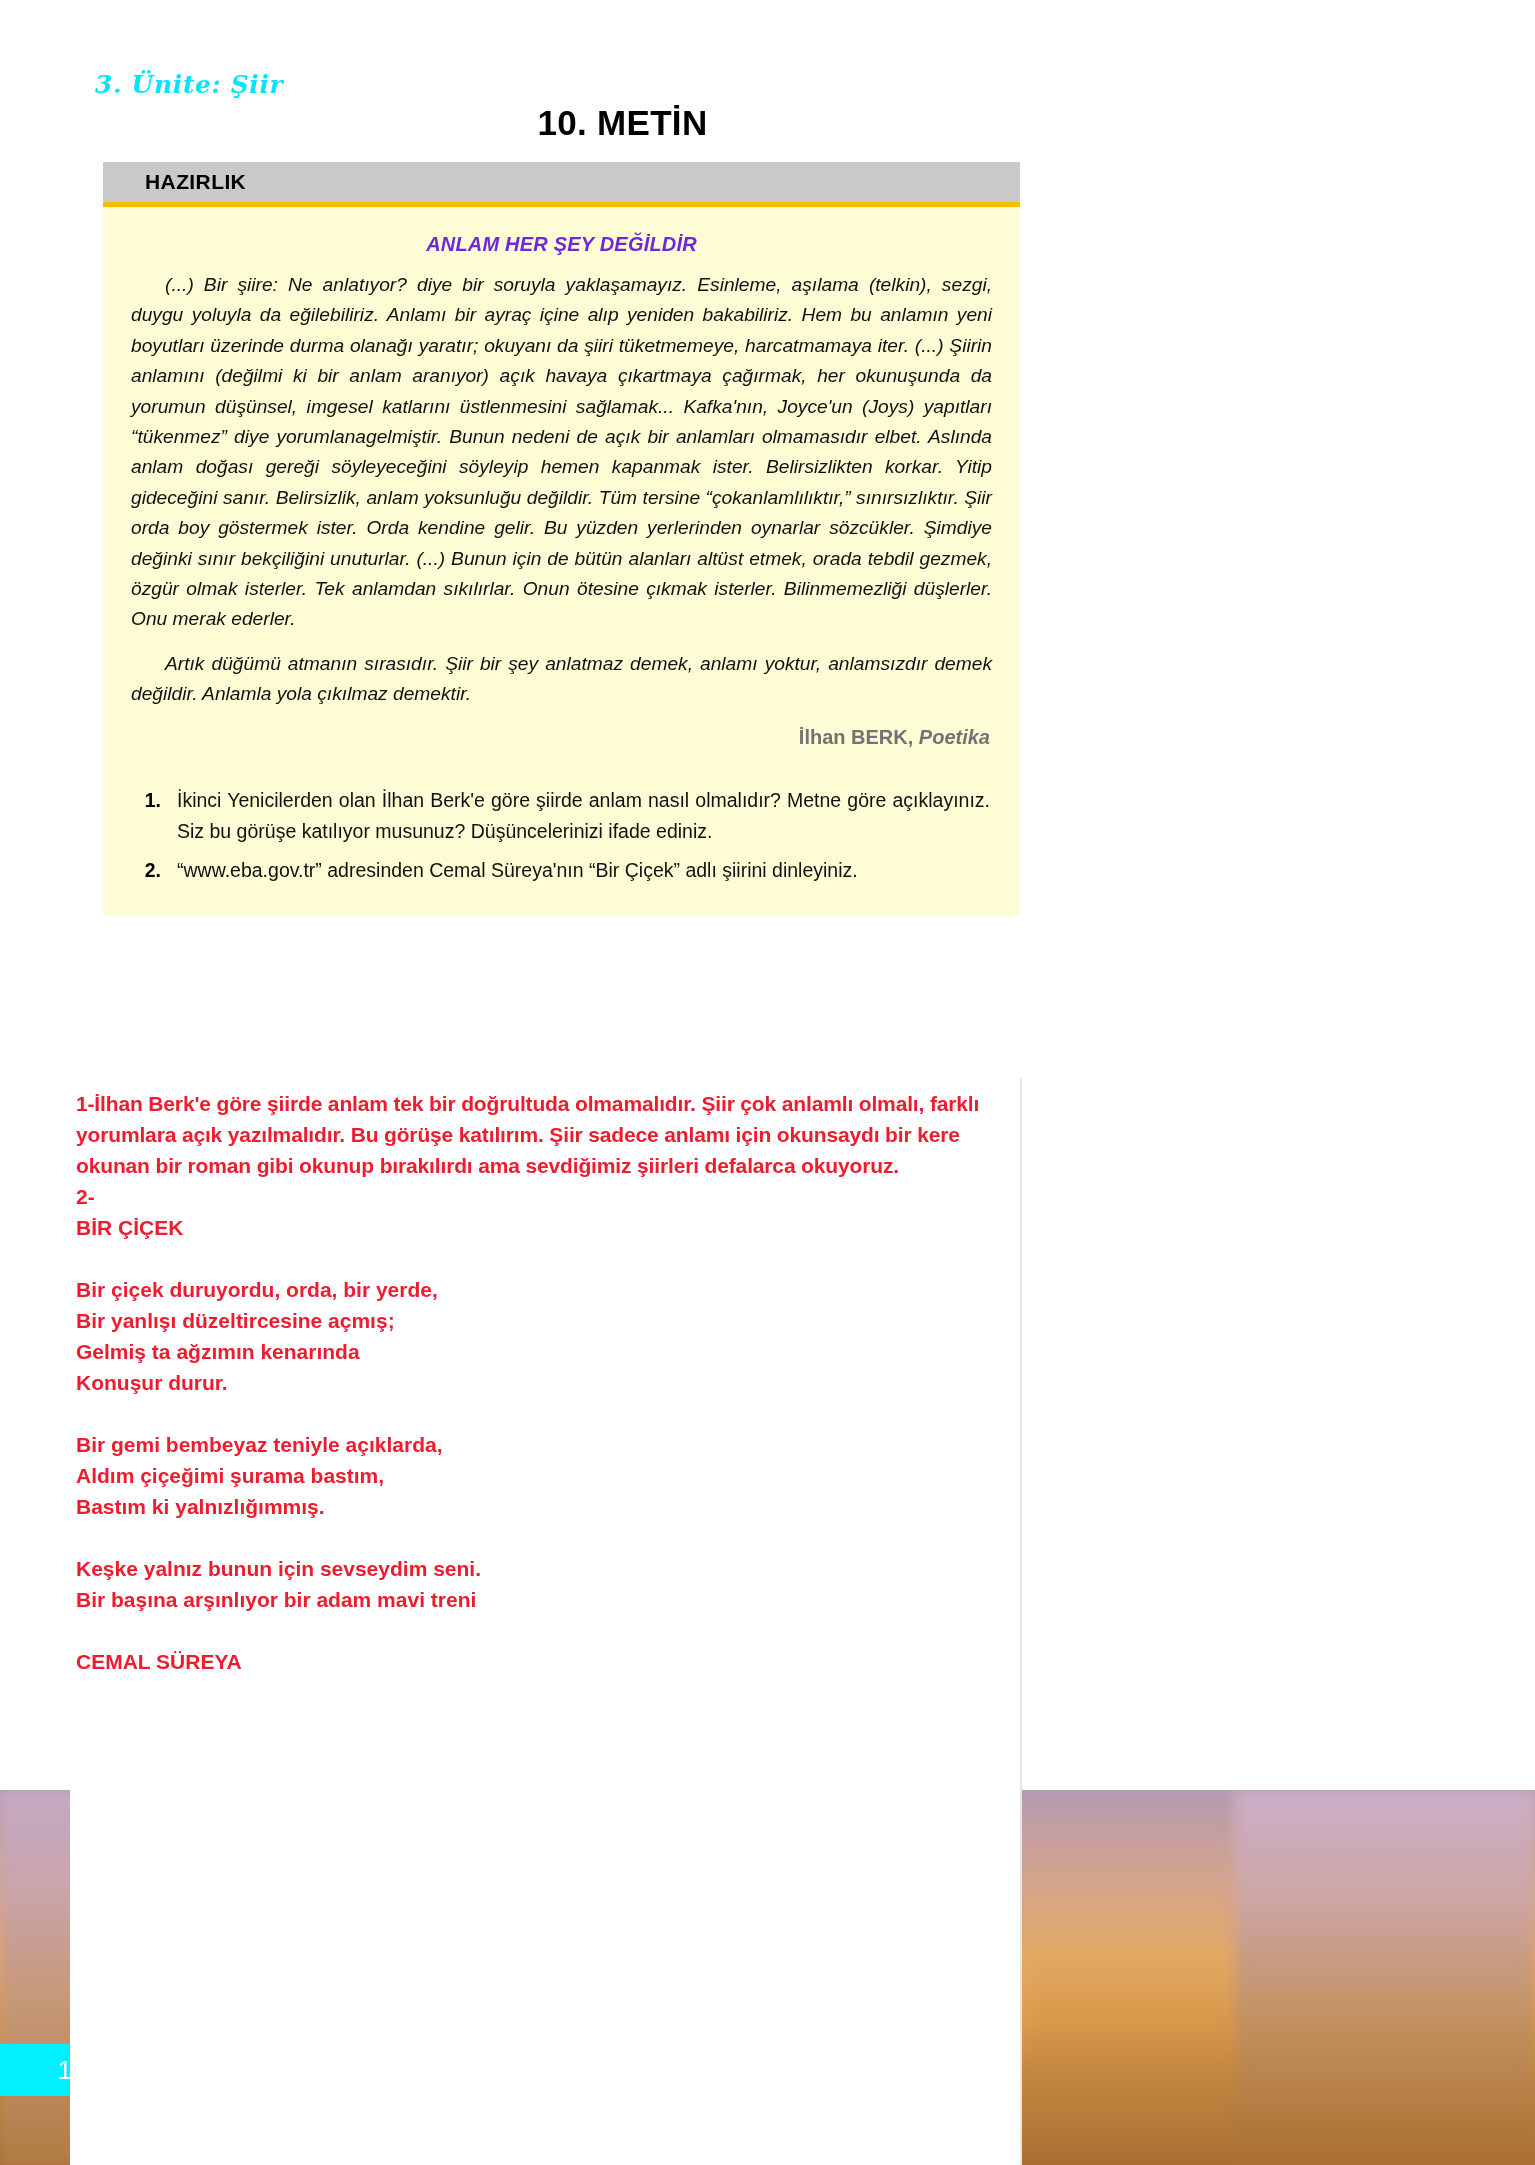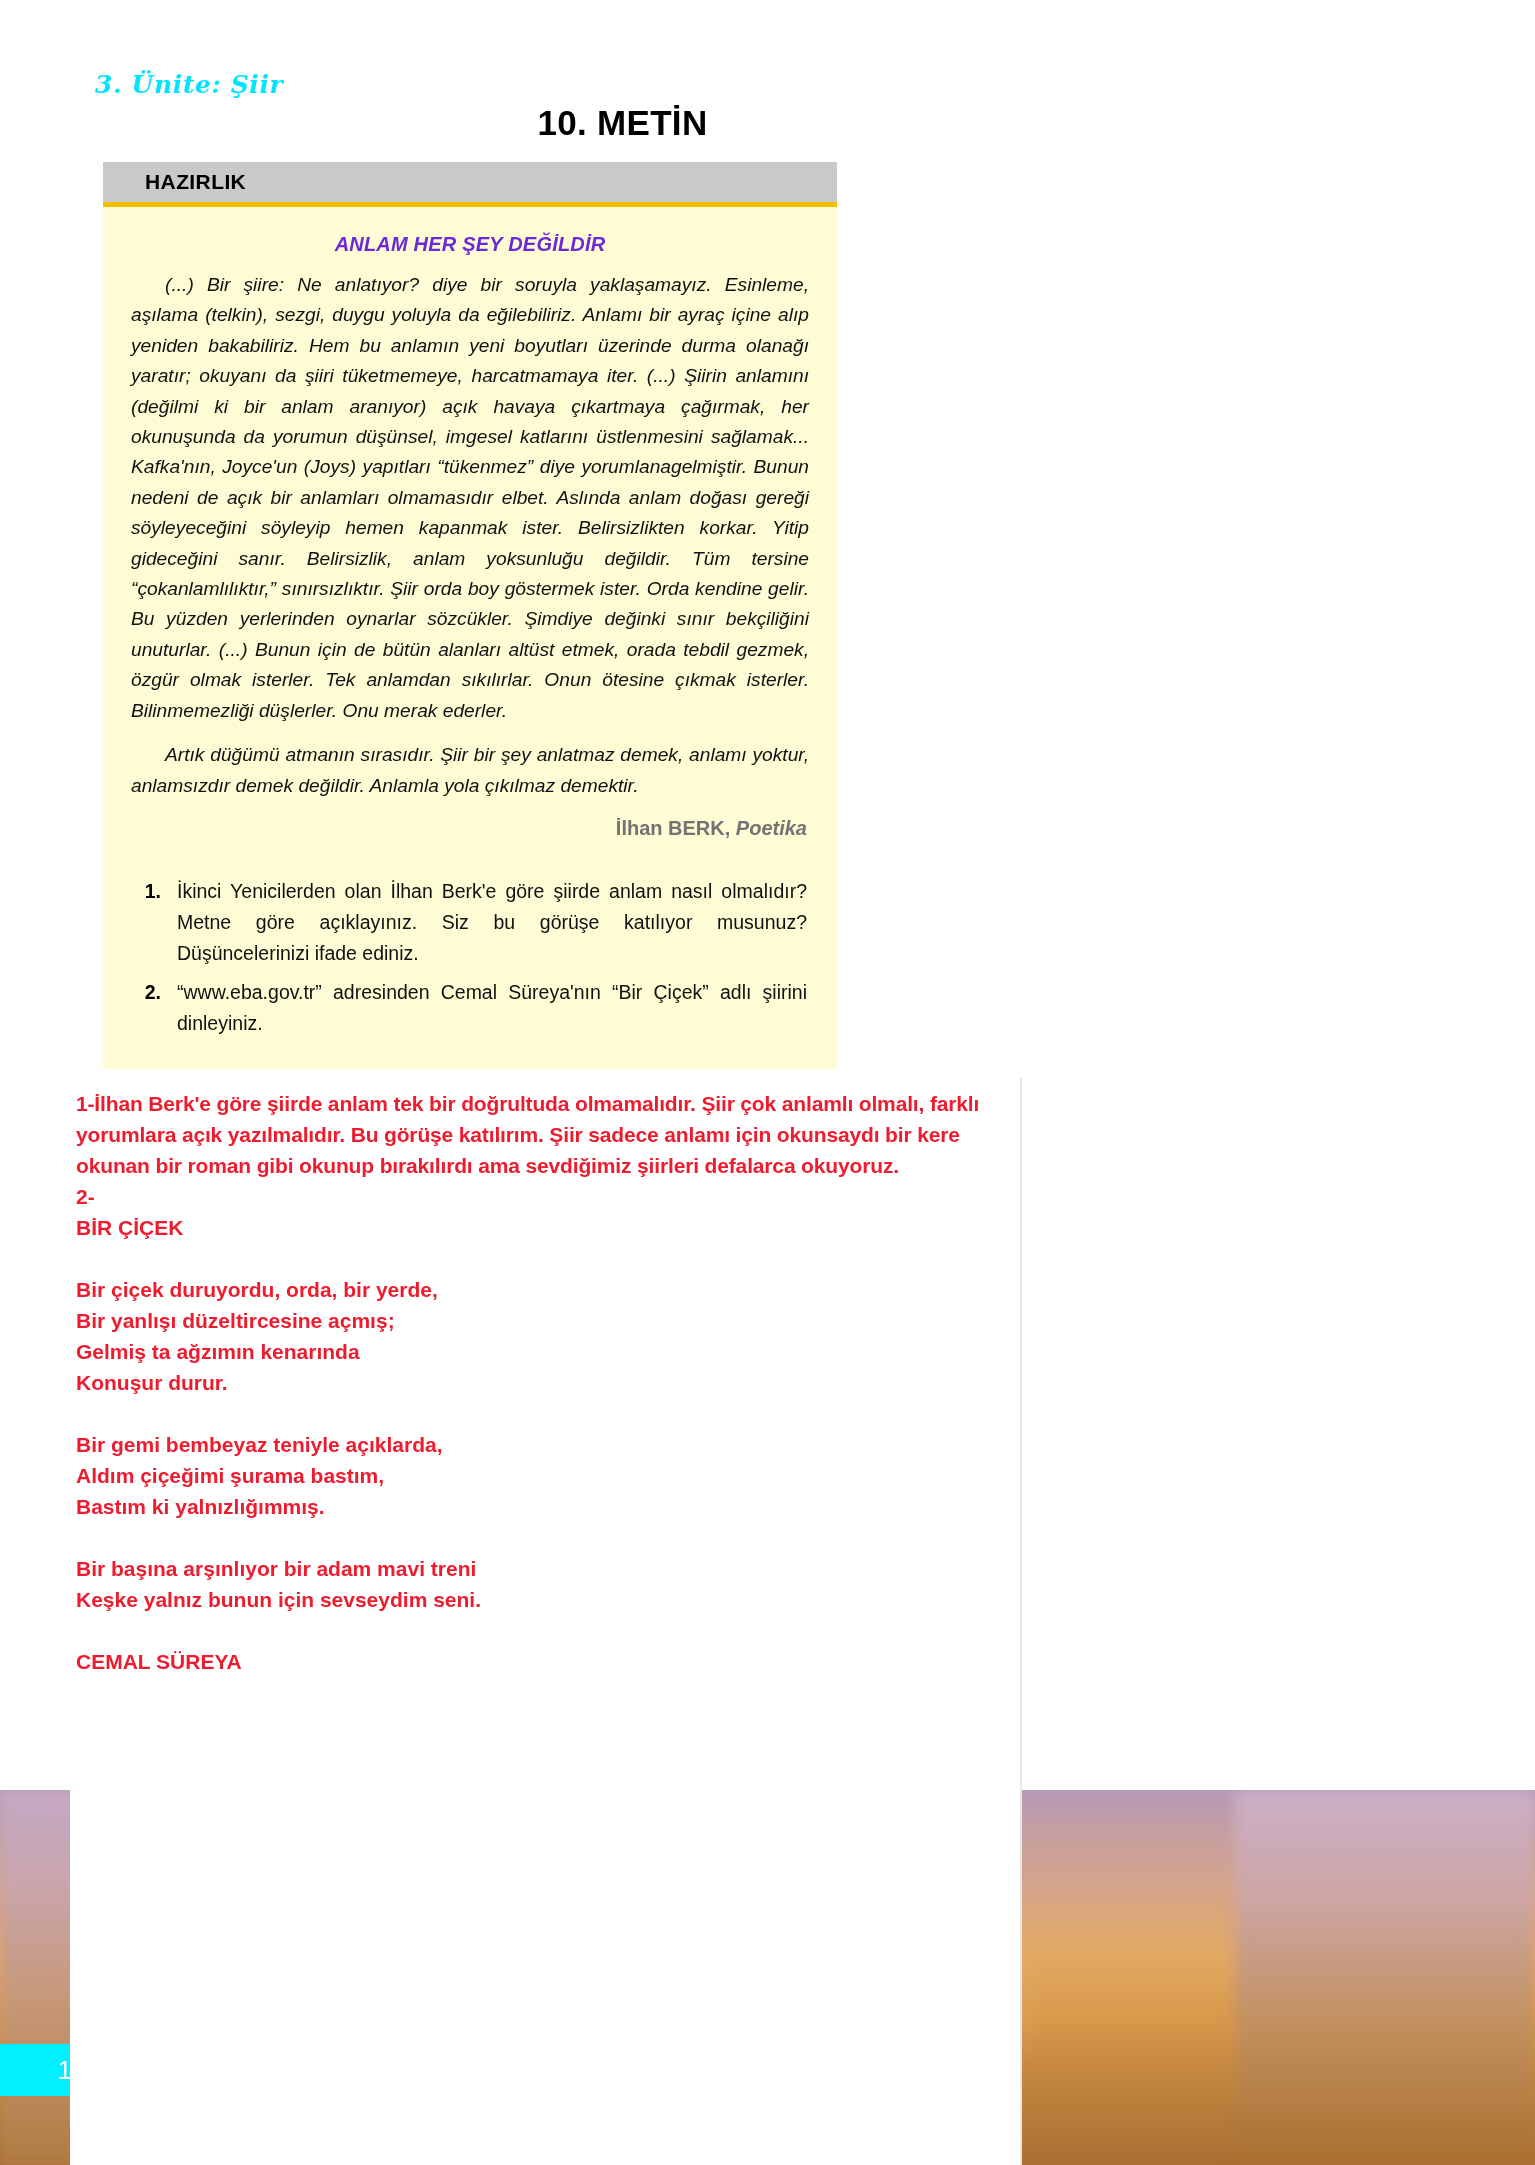--- a/index.html
+++ b/index.html
@@ -69,21 +69,21 @@
   
   #page-title{
     position:absolute; left:0; top:103px; width:1245px;
     text-align:center;
     font-size:35px; font-weight:bold; color:#000;
     letter-spacing:.3px;
   }
 
   
   #hazirlik-wrap{
-    position:absolute; left:103px; top:162px; width:734px;
+    position:absolute; left:103px; top:162px; width:917px;
   }
   #hazirlik-bar{
     background:#c9c9c9;
     height:40px;
     display:flex; align-items:center;
     padding-left:42px;
     box-sizing:border-box;
     font-size:21px; font-weight:bold; color:#000;
     letter-spacing:.4px;
   }
@@ -251,19 +251,19 @@
     <p class="verse red">Konuşur durur.</p>
   </div>
 
   <div class="stanza">
     <p class="verse red">Bir gemi bembeyaz teniyle açıklarda,</p>
     <p class="verse red">Aldım çiçeğimi şurama bastım,</p>
     <p class="verse red">Bastım ki yalnızlığımmış.</p>
   </div>
 
   <div class="stanza">
+    <p class="verse red">Keşke yalnız bunun için sevseydim seni.</p>
     <p class="verse red">Bir başına arşınlıyor bir adam mavi treni</p>
-    <p class="verse red">Keşke yalnız bunun için sevseydim seni.</p>
   </div>
 
   <p id="poet" class="red">CEMAL SÜREYA</p>
 
 </div>
 
 </body></html>

